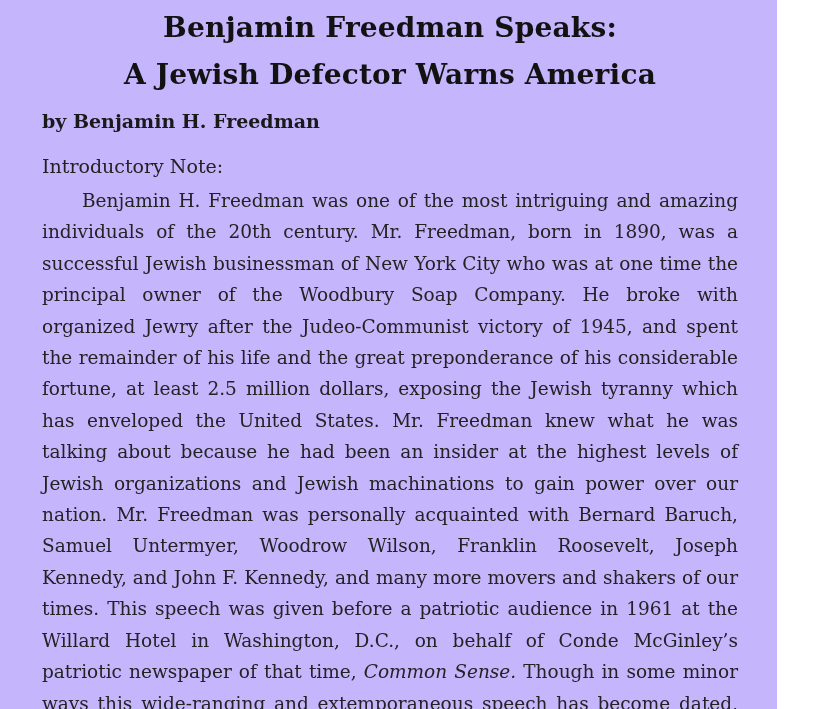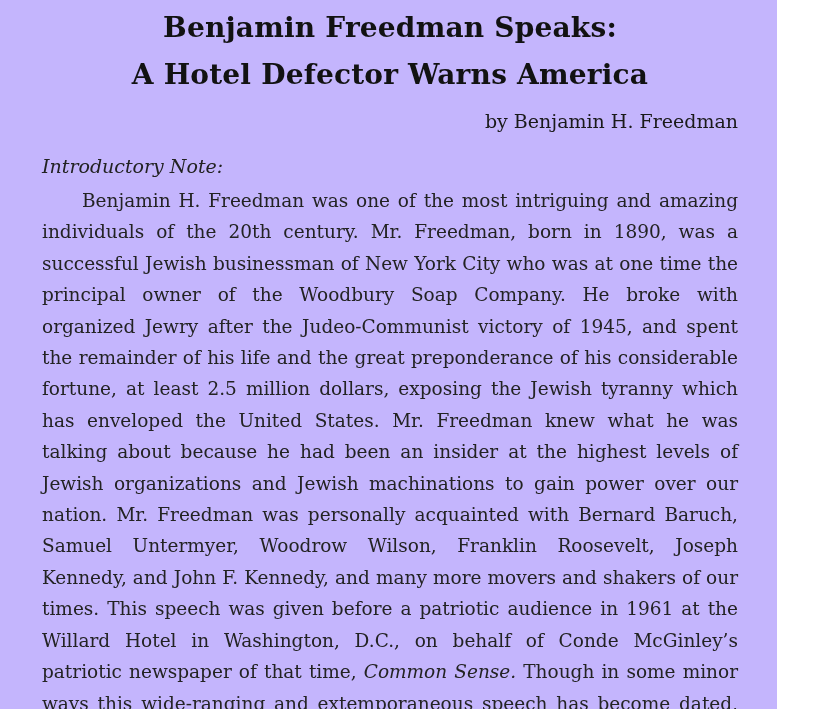--- a/index.html
+++ b/index.html
@@ -28,29 +28,28 @@
     color: #121212;
     letter-spacing: 0.2px;
   }
   .title-line {
     display: block;
   }
   .byline {
     margin: 0 0 15px 0;
     font-size: 19px;
     line-height: 27px;
-    font-weight: 400;
-    text-align: right;
+    font-weight: 700;
+    text-align: left;
     color: #1a1a1a;
   }
   .intro-note {
     margin: 17px 0 4px 0;
     font-size: 19px;
     line-height: 29px;
-    font-style: italic;
     color: #222222;
   }
   .body-text {
     margin: 0;
     font-size: 18.5px;
     line-height: 31.4px;
     text-align: justify;
     text-indent: 40px;
     color: #232323;
     hyphens: none;
@@ -58,21 +57,21 @@
   }
   .body-text em {
   }
 </style>
 </head>
 <body>
 
 <div class="page">
   <h1 class="title">
     <span class="title-line">Benjamin Freedman Speaks:</span>
-    <span class="title-line">A Hotel Defector Warns America</span>
+    <span class="title-line">A Jewish Defector Warns America</span>
   </h1>
 
   <div class="byline">by Benjamin H. Freedman</div>
 
   <div class="intro-note">Introductory Note:</div>
 
   <p class="body-text"><span>Benjamin H. Freedman was one of the most intriguing and amazing individuals of the 20th century. Mr. Freedman, born in 1890, was a successful Jewish businessman of New York City who was at one time the principal owner of the Woodbury Soap Company. He broke with organized Jewry after the Judeo-Communist victory of 1945, and spent the remainder of his life and the great preponderance of his considerable fortune, at least 2.5 million dollars, exposing the Jewish tyranny which has enveloped the United States. Mr. Freedman knew what he was talking about because he had been an insider at the highest levels of Jewish organizations and Jewish machinations to gain power over our nation. Mr. Freedman was personally acquainted with Bernard Baruch, Samuel Untermyer, Woodrow Wilson, Franklin Roosevelt, Joseph Kennedy, and John F. Kennedy, and many more movers and shakers of our times. This speech was given before a patriotic audience in 1961 at the Willard Hotel in Washington, D.C., on behalf of Conde McGinley’s patriotic newspaper of that time, </span><em>Common Sense.</em><span> Though in some minor ways this wide-ranging and extemporaneous speech has become dated, Mr. Freedman’s essential message to us — his warning to the West — is more urgent than ever before.</span></p>
 </div>
 
 </body></html>

